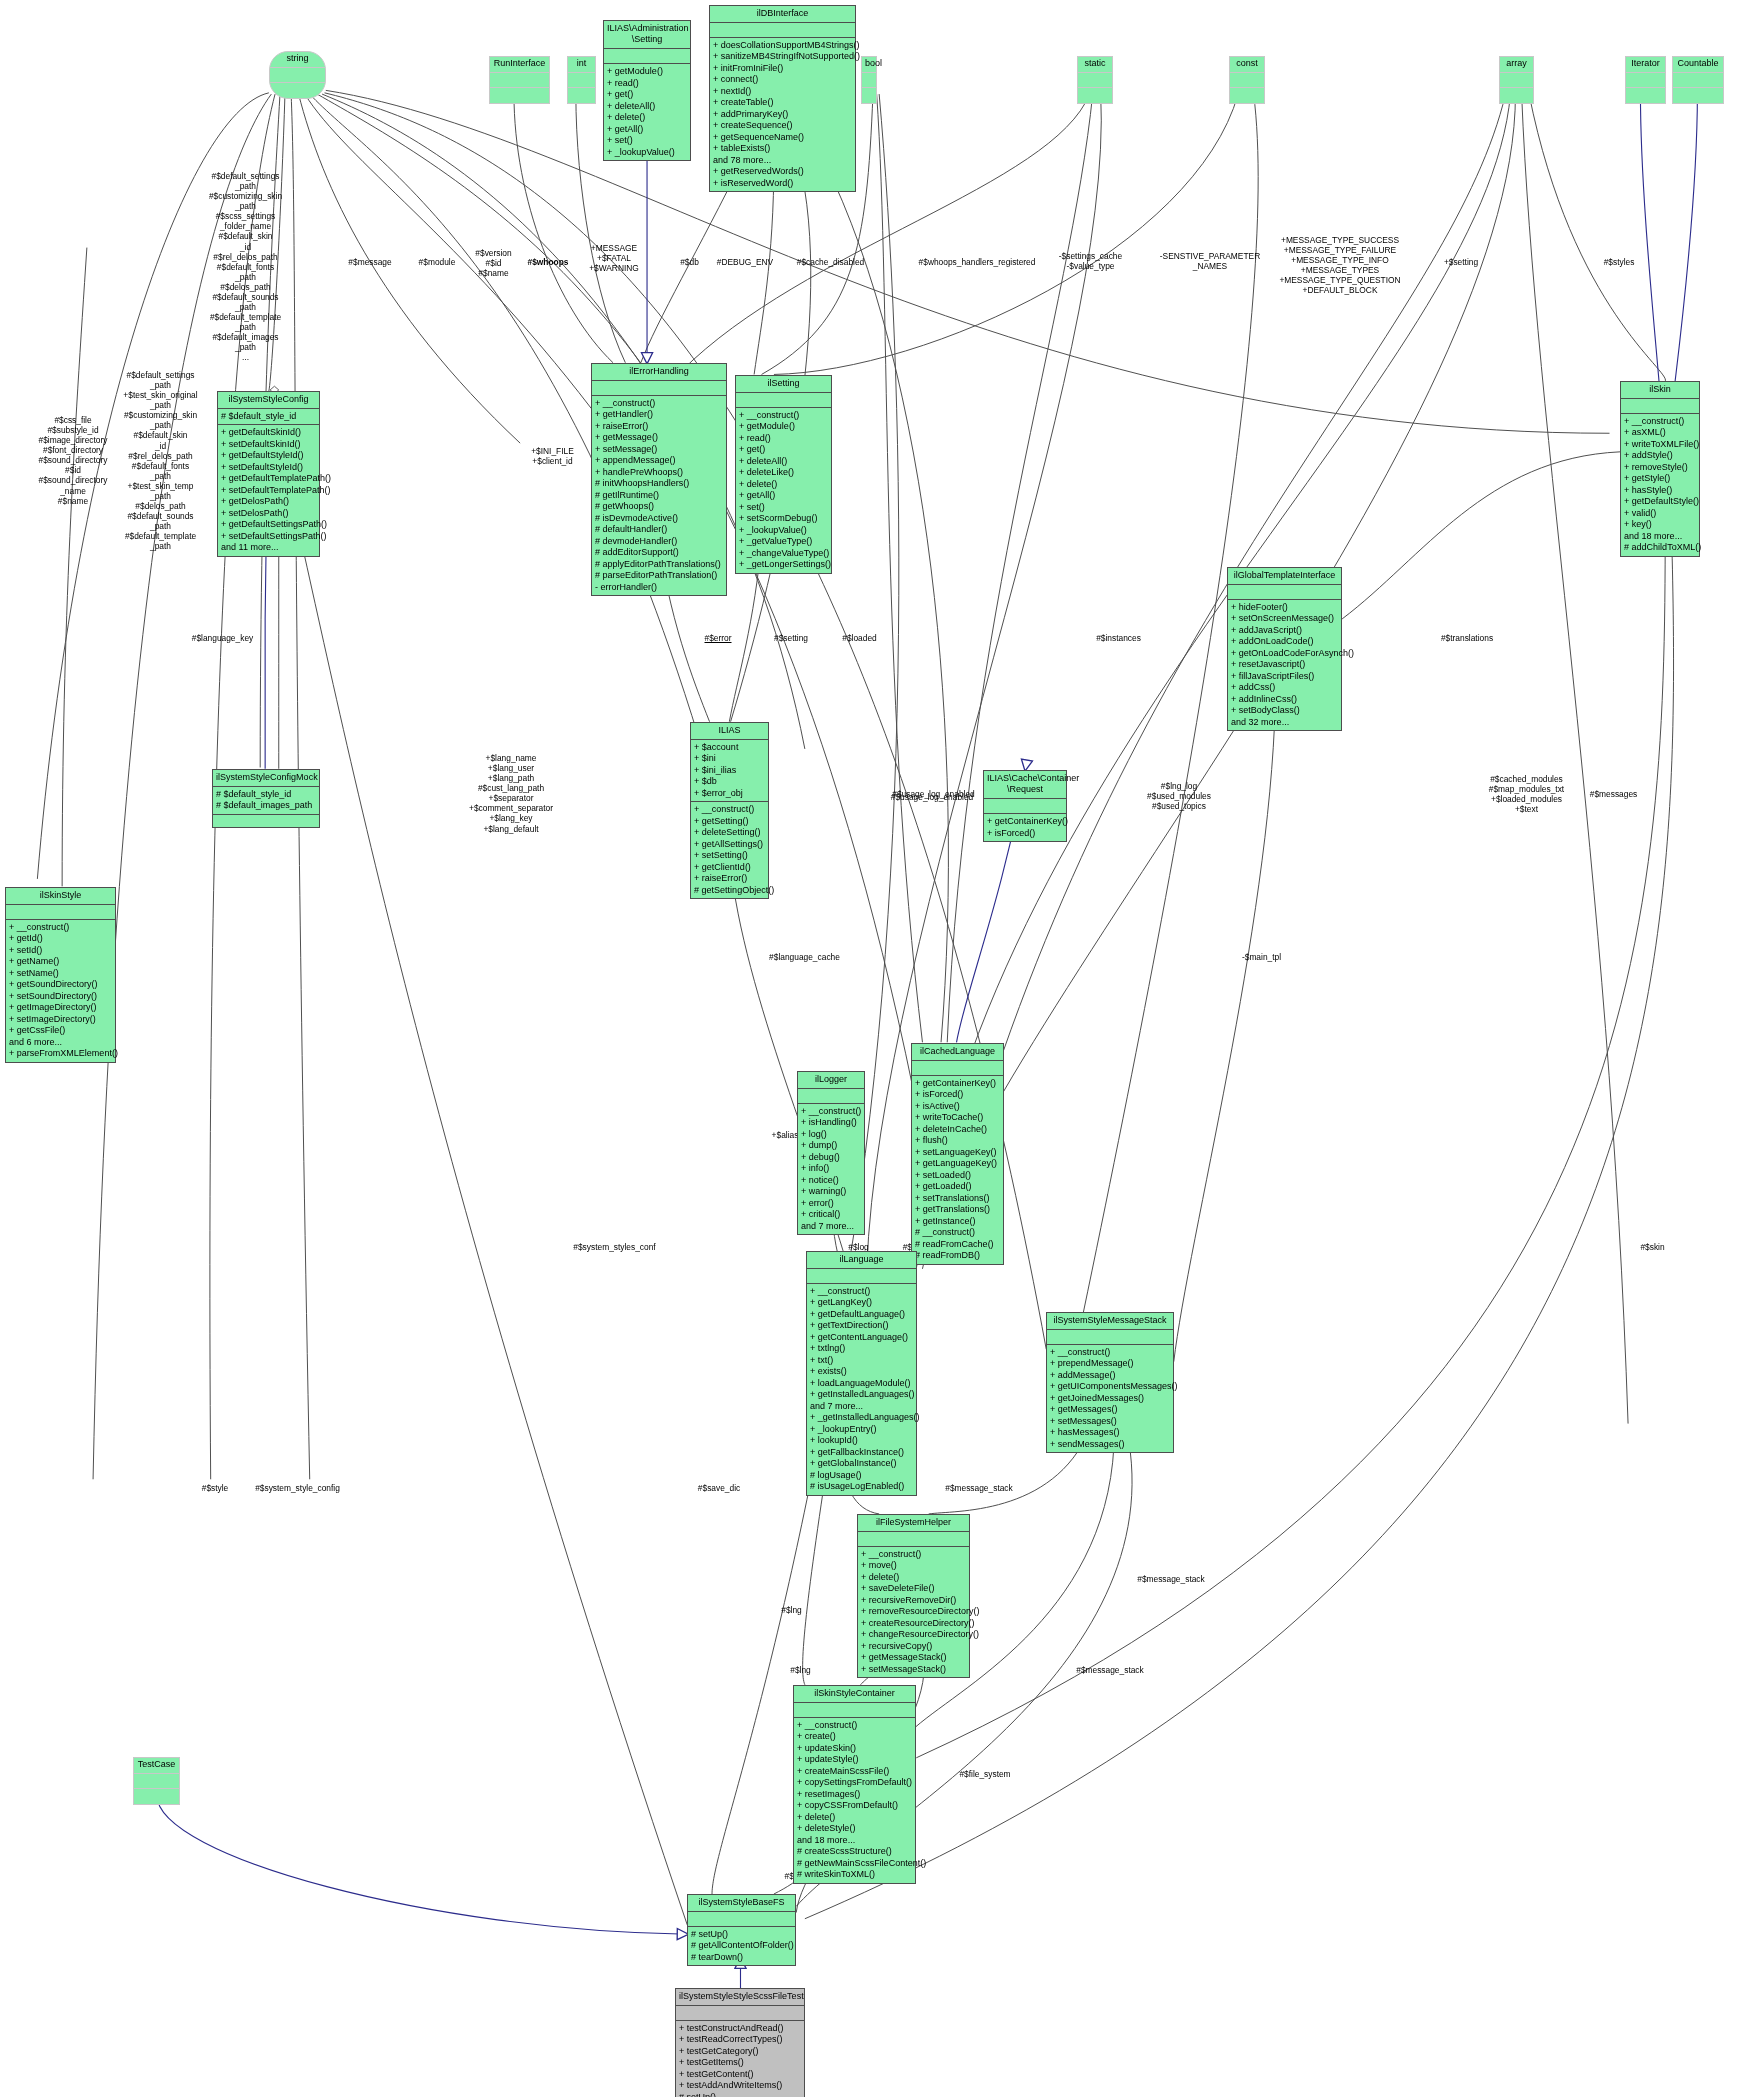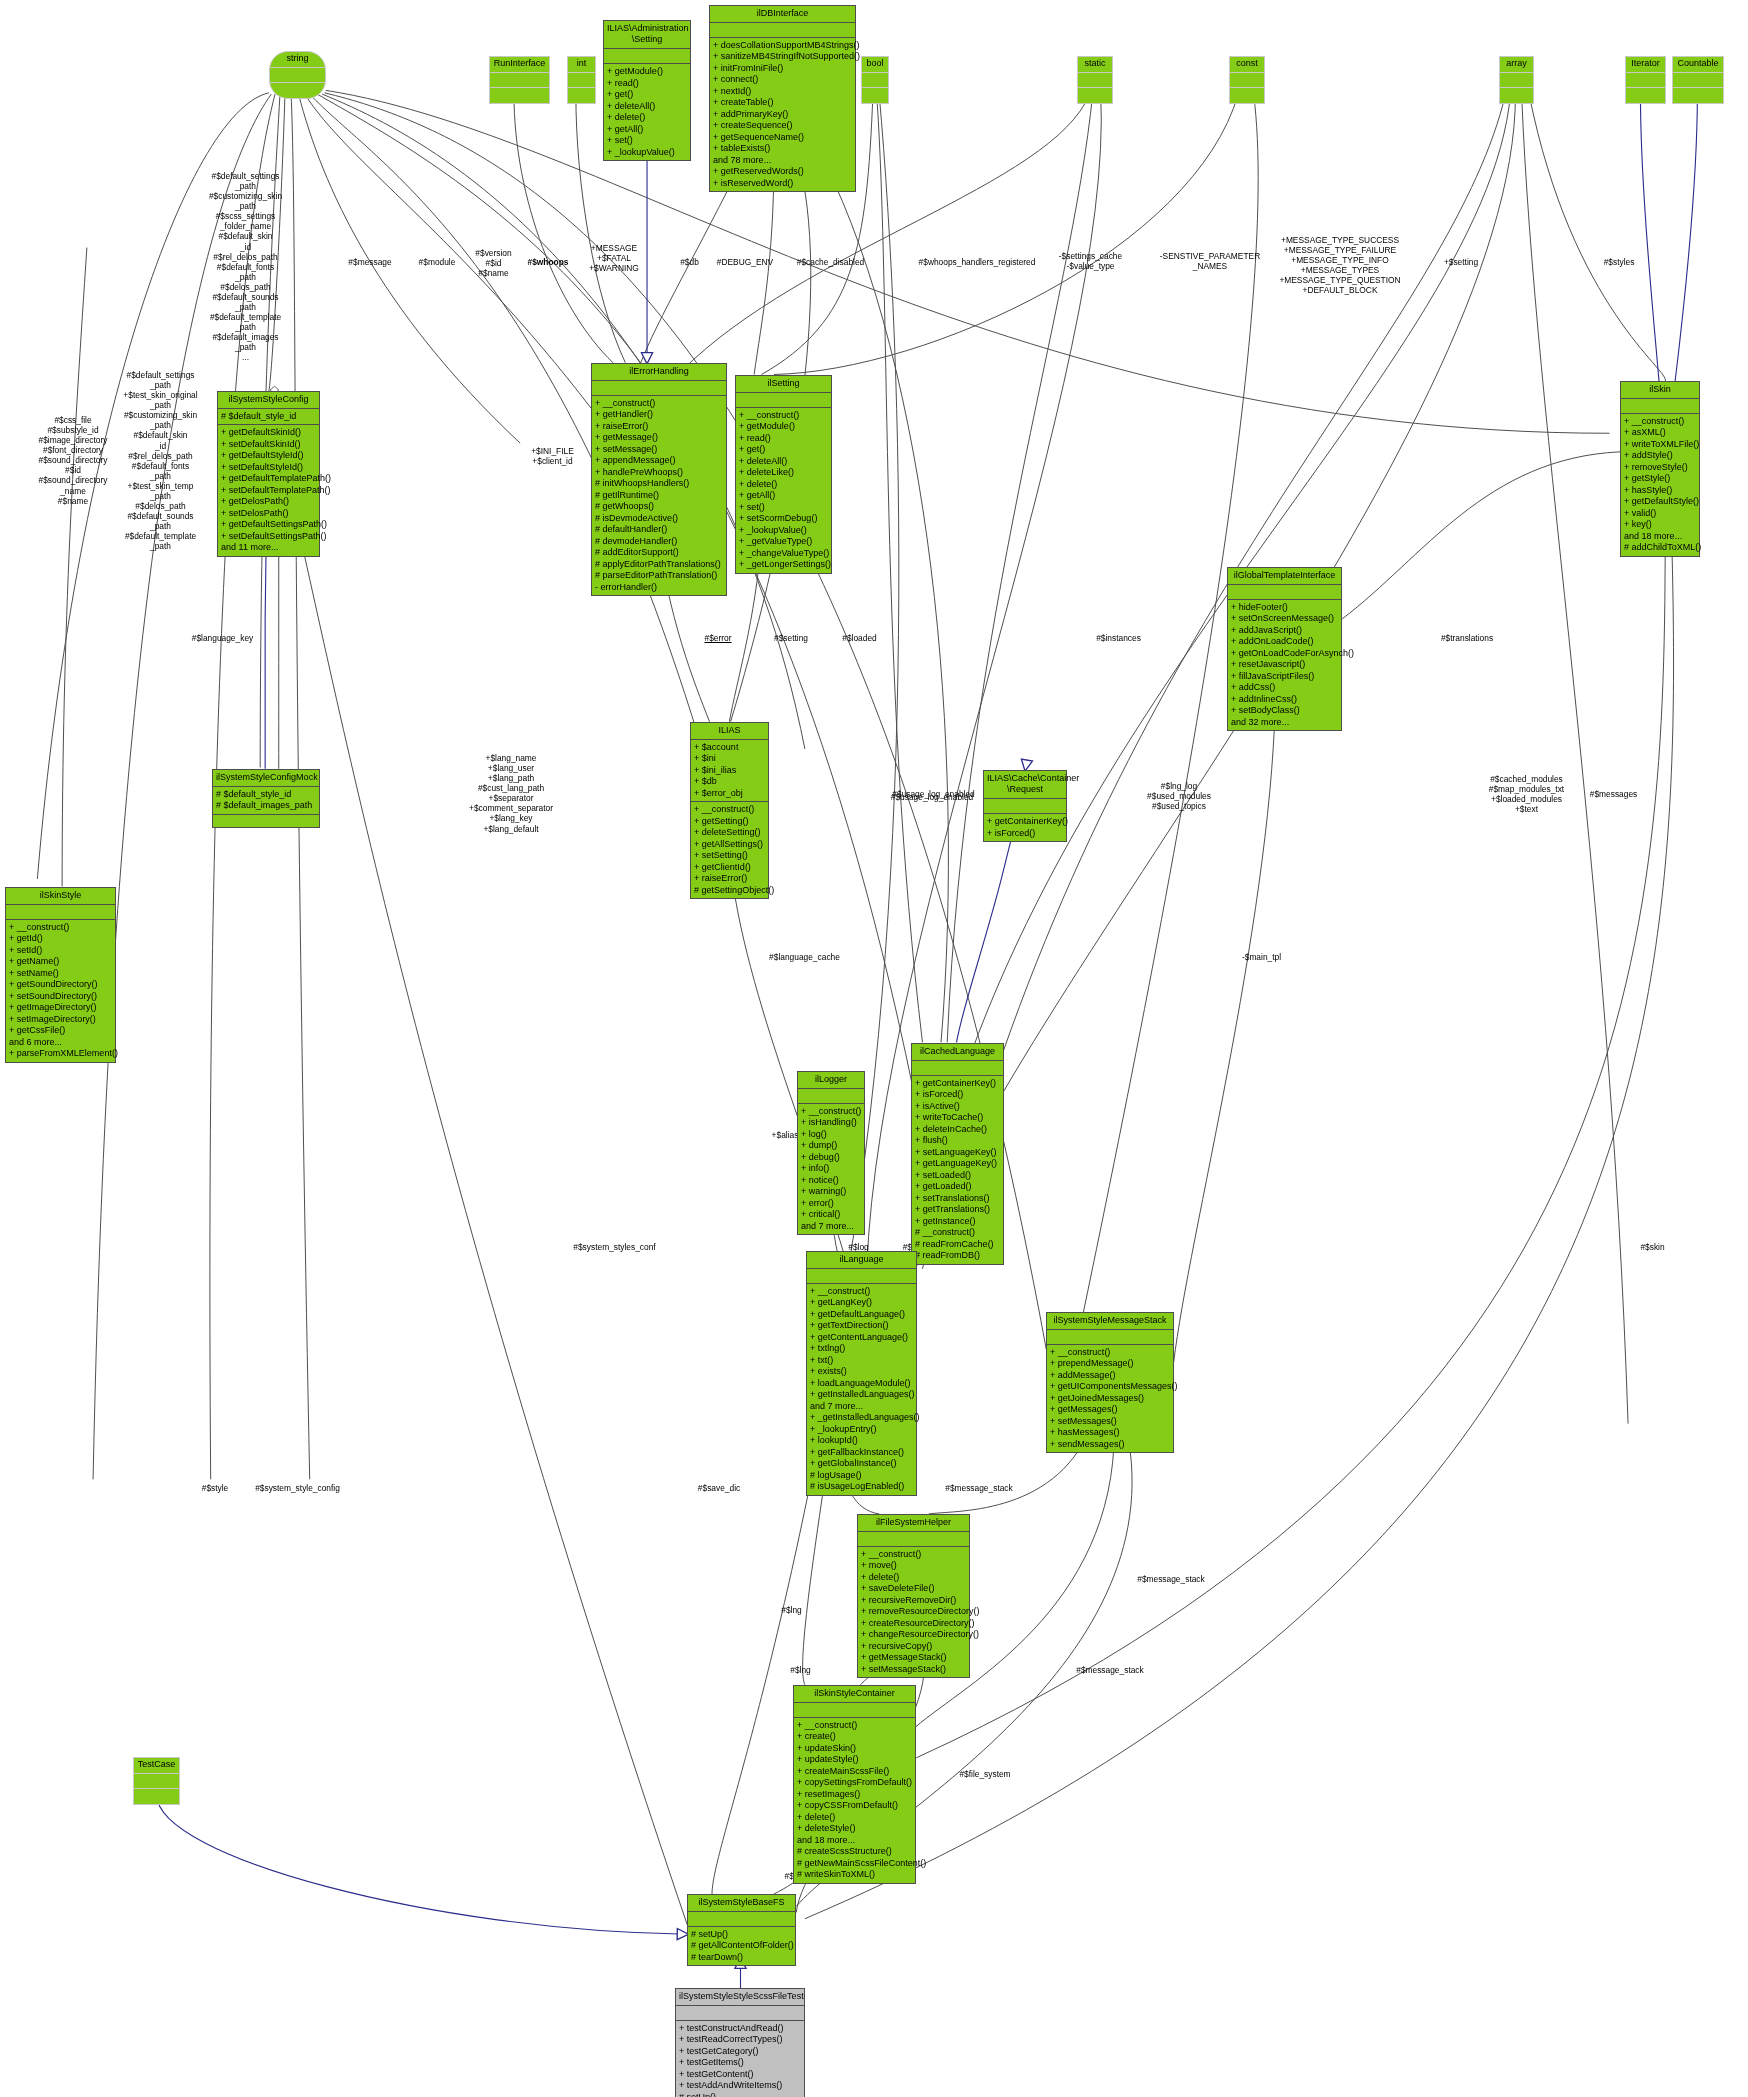--- a/index.html
+++ b/index.html
@@ -22,21 +22,21 @@
     position: absolute;
     left: 0; top: 0;
     width: 1749px;
     height: 2097px;
     pointer-events: none;
   }
   .uml-node {
     position: absolute;
     box-sizing: border-box;
     border: 1.2px solid #4d4d4d;
-    background: #84cc16;
+    background: #86efac;
     font-size: 9px;
     line-height: 1.28;
     z-index: 5;
   }
   .uml-node.small {
     border: 1.2px solid #c8c8c8;
   }
   .uml-node.filled {
     background: #c0c0c0;
     border: 1.2px solid #4d4d4d;
@@ -228,21 +228,21 @@
           <div>+ createTable()</div>
           <div>+ addPrimaryKey()</div>
           <div>+ createSequence()</div>
           <div>+ getSequenceName()</div>
           <div>+ tableExists()</div>
           <div>and 78 more...</div>
           <div>+ getReservedWords()</div>
           <div>+ isReservedWord()</div>
         </div>
       </div>
-      <div class="uml-node small" style="left: 861px; top: 56px; width: 28px; min-height: 38px;">
+      <div class="uml-node small" style="left: 861px; top: 56px; width: 16px; min-height: 38px;">
         <div class="uml-title">bool</div>
         <div class="uml-attrs"></div>
         <div class="uml-ops"></div>
       </div>
       <div class="uml-node small" style="left: 1077px; top: 56px; width: 36px; min-height: 38px;">
         <div class="uml-title">static</div>
         <div class="uml-attrs"></div>
         <div class="uml-ops"></div>
       </div>
       <div class="uml-node small" style="left: 1229px; top: 56px; width: 36px; min-height: 38px;">

